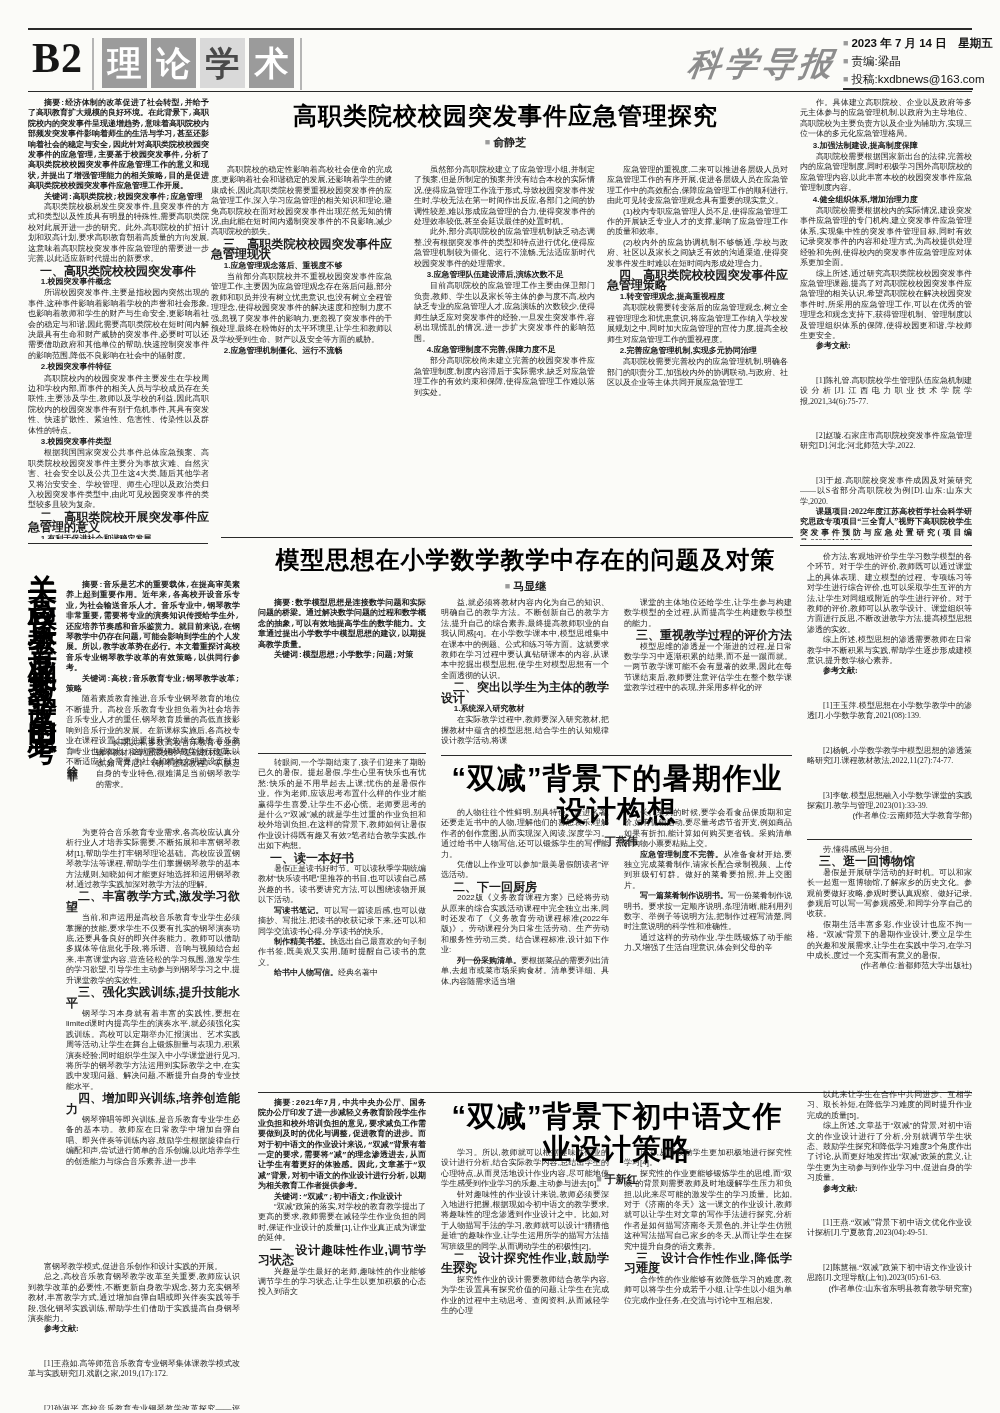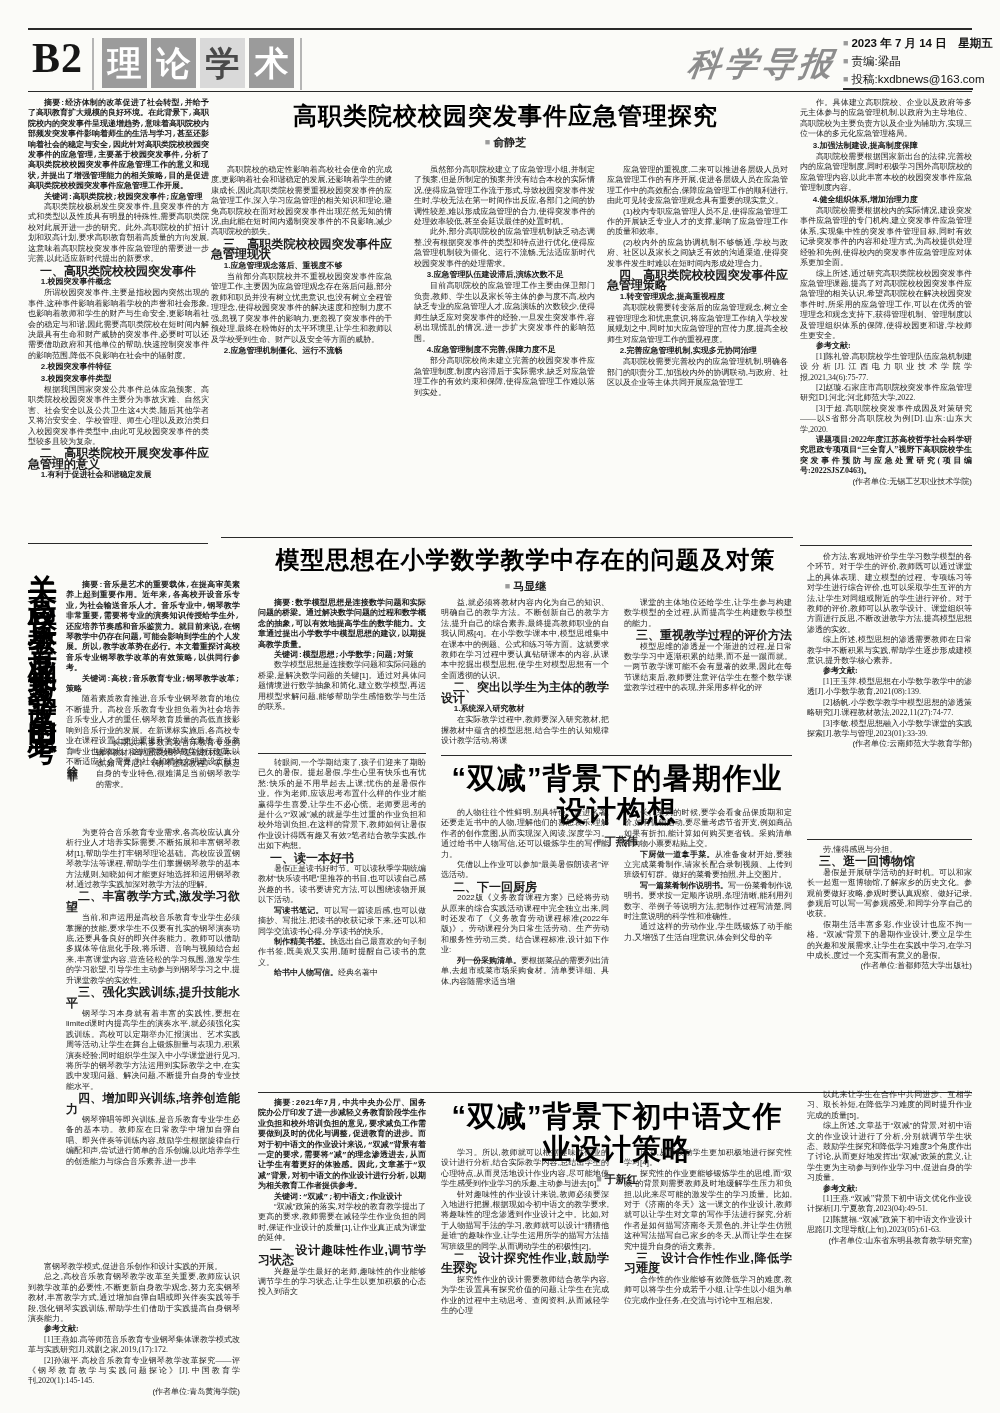--- a/index.html
+++ b/index.html
@@ -28,21 +28,21 @@
   .authorline{text-align:center;font-size:11px;font-weight:bold;margin-top:5px;color:#222;}
 
   
   .col{position:absolute;overflow:hidden;font-size:8px;line-height:10.4px;color:#1d1d1d;}
   .blk{text-align:justify;}
   .t-p,.t-pl{text-indent:2em;}
   .t-abs,.t-kw{font-weight:bold;text-indent:2em;font-family:Liberation Mono, monospace;}
   .t-h1{font-weight:bold;text-indent:1em;font-size:12px;margin:1px 0;}
   .t-h2{font-weight:bold;text-indent:1.6em;margin:1px 0;}
   .t-ref,.t-refh,.t-note{font-family:"Liberation Serif",serif;}
-  .t-ref{text-indent:2em;}
+  .t-ref{text-indent:2em;margin-top:24px;}
   .t-refh{font-weight:bold;text-indent:2em;}
   .t-note{font-weight:bold;text-indent:2em;}
   .t-attr{font-weight:normal;text-align:right;}
   .t-pl b{font-weight:bold;}
 
   
   .vtitle{writing-mode:vertical-rl;text-orientation:upright;font-weight:800;font-size:29px;
           letter-spacing:9px;color:#000;line-height:1.1;}
   .vauthor{writing-mode:vertical-rl;text-orientation:upright;font-weight:bold;font-size:10.5px;
            color:#222;letter-spacing:2px;}
@@ -73,20 +73,21 @@
   <div class="rule" style="left:843px;top:88px;width:130px;height:2px"></div>
 
   <div class="col" style="left:28px;top:98px;width:181px;height:441px">
       <div class="blk t-abs">摘要:经济体制的改革促进了社会转型,并给予了高职教育扩大规模的良好环境。在此背景下,高职院校内的突发事件呈现递增趋势,意味着高职院校内部频发突发事件影响着师生的生活与学习,甚至还影响着社会的稳定与安全,因此针对高职类院校校园突发事件的应急管理,主要基于校园突发事件,分析了高职类院校校园突发事件应急管理工作的意义和现状,并提出了增强管理能力的相关策略,目的是促进高职类院校校园突发事件应急管理工作开展。</div>
       <div class="blk t-kw">关键词:高职类院校;校园突发事件;应急管理</div>
       <div class="blk t-p">高职类院校极易发生突发事件,且突发事件的方式和类型以及性质具有明显的特殊性,需要高职类院校对此展开进一步的研究。此外,高职院校的扩招计划和双高计划,要求高职教育朝着高质量的方向发展,这意味着高职院校突发事件应急管理的需要进一步完善,以此适应新时代提出的新要求。</div>
       <div class="blk t-h1">一、高职类院校校园突发事件</div>
       <div class="blk t-h2">1.校园突发事件概念</div>
       <div class="blk t-p">所谓校园突发事件,主要是指校园内突然出现的事件,这种事件影响着影响着学校的声誉和社会形象,也影响着教师和学生的财产与生命安全,更影响着社会的稳定与和谐,因此需要高职类院校在短时间内解决最具有生命和财产威胁的突发事件,必要时可以还需要借助政府和其他单位的帮助,快速控制突发事件的影响范围,降低不良影响在社会中的辐射度。</div>
       <div class="blk t-h2">2.校园突发事件特征</div>
+      <div class="blk t-p">高职院校内的校园突发事件主要发生在学校周边和学校内部,而事件的相关人员与学校成员存在关联性,主要涉及学生,教师以及学校的利益,因此高职院校内的校园突发事件有别于危机事件,其具有突发性、快速扩散性、紧迫性、危害性、传染性以及群体性的特点。</div>
       <div class="blk t-h2">3.校园突发事件类型</div>
       <div class="blk t-p">根据我国国家突发公共事件总体应急预案、高职类院校校园突发事件主要分为事故灾难、自然灾害、社会安全以及公共卫生这4大类,随后其他学者又将治安安全、学校管理、师生心理以及政治类归入校园突发事件类型中,由此可见校园突发事件的类型较多且较为复杂。</div>
       <div class="blk t-h1">二、高职类院校开展突发事件应急管理的意义</div>
       <div class="blk t-h2">1.有利于促进社会和谐稳定发展</div>
     </div>
   <div class="abs" style="left:221px;top:102px;width:569px">
     <div class="headline hl-a">高职类院校校园突发事件应急管理探究</div>
     <div class="authorline"><span class="mk">■</span><span>俞静芝</span></div>
   </div>
   <div class="col" style="left:211px;top:165px;width:181px;height:370px">
@@ -165,21 +166,20 @@
       <div class="blk t-attr">(作者单位:青岛黄海学院)</div>
     </div>
 
   <div class="abs" style="left:258px;top:546px;width:535px">
     <div class="headline hl-b">模型思想在小学数学教学中存在的问题及对策</div>
     <div class="authorline"><span class="mk">■</span><span>马显继</span></div>
   </div>
   <div class="col" style="left:258px;top:598px;width:168px;height:153px">
       <div class="blk t-abs">摘要:数学模型思想是连接数学问题和实际问题的桥梁。通过解决数学问题的过程和数学概念的抽象,可以有效地提高学生的数学能力。文章通过提出小学数学中模型思想的建议,以期提高教学质量。</div>
       <div class="blk t-kw">关键词:模型思想;小学数学;问题;对策</div>
-      <div class="blk t-p">数学模型思想是连接数学问题和实际问题的桥梁,是解决数学问题的关键[1]。通过对具体问题情境进行数学抽象和简化,建立数学模型,再运用模型求解问题,能够帮助学生感悟数学与生活的联系。</div>
     </div>
   <div class="col" style="left:441px;top:598px;width:168px;height:155px">
       <div class="blk t-p">益,就必须将教材内容内化为自己的知识、明确自己的教学方法。不断创新自己的教学方法,提升自己的综合素养,最终提高教师职业的自我认同感[4]。在小学数学课本中,模型思维集中在课本中的例题、公式和练习等方面。这就要求教师在学习过程中要认真钻研课本的内容,从课本中挖掘出模型思想,使学生对模型思想有一个全面透彻的认识。</div>
       <div class="blk t-h1">二、突出以学生为主体的教学设计</div>
       <div class="blk t-h2">1.系统深入研究教材</div>
       <div class="blk t-p">在实际教学过程中,教师要深入研究教材,把握教材中蕴含的模型思想,结合学生的认知规律设计教学活动,将课</div>
     </div>
   <div class="col" style="left:624px;top:598px;width:168px;height:155px">
       <div class="blk t-p">课堂的主体地位还给学生,让学生参与构建数学模型的全过程,从而提高学生构建数学模型的能力。</div>
       <div class="blk t-h1">三、重视教学过程的评价方法</div>
@@ -213,21 +213,21 @@
   </div>
   <div class="col" style="left:441px;top:808px;width:168px;height:279px">
       <div class="blk t-p">的人物往往个性鲜明,别具特色。走进名著,还要走近书中的人物,理解他们的喜怒哀乐,理解作者的创作意图,从而实现深入阅读,深度学习。通过给书中人物写信,还可以锻炼学生的写作能力。</div>
       <div class="blk t-p">凭借以上作业可以参加“最美暑假朗读者”评选活动。</div>
       <div class="blk t-h1">二、下一回厨房</div>
       <div class="blk t-p">2022版《义务教育课程方案》已经将劳动从原来的综合实践活动课程中完全独立出来,同时还发布了《义务教育劳动课程标准(2022年版)》。劳动课程分为日常生活劳动、生产劳动和服务性劳动三类。结合课程标准,设计如下作业:</div>
       <div class="blk t-pl"><b>列一份采购清单。</b>要根据菜品的需要列出清单,去超市或菜市场采购食材。清单要详细、具体,内容随需求适当增</div>
     </div>
   <div class="col" style="left:624px;top:808px;width:168px;height:279px">
       <div class="blk t-p">长。采购的时候,要学会看食品保质期和定价,如有促销活动,要尽量考虑节省开支,例如商品如果有折扣,能计算如何购买更省钱。采购清单和购物小票要粘贴上交。</div>
-      <div class="blk t-pl"><b>下厨做一道拿手菜。</b>从准备食材开始,要独立完成菜肴制作,请家长配合录制视频、上传到班级钉钉群。做好的菜肴要拍照,并上交图片。</div>
+      <div class="blk t-pl"><b>应急管理制度不完善。</b>从准备食材开始,要独立完成菜肴制作,请家长配合录制视频、上传到班级钉钉群。做好的菜肴要拍照,并上交图片。</div>
       <div class="blk t-pl"><b>写一篇菜肴制作说明书。</b>写一份菜肴制作说明书。要求按一定顺序说明,条理清晰,能利用列数字、举例子等说明方法,把制作过程写清楚,同时注意说明的科学性和准确性。</div>
       <div class="blk t-p">通过这样的劳动作业,学生既锻炼了动手能力,又增强了生活自理意识,体会到父母的辛</div>
     </div>
   <div class="col" style="left:807px;top:845px;width:165px;height:242px">
       <div class="blk t-p">劳,懂得感恩与分担。</div>
       <div class="blk t-h1">三、逛一回博物馆</div>
       <div class="blk t-p">暑假是开展研学活动的好时机。可以和家长一起逛一逛博物馆,了解家乡的历史文化。参观前要做好攻略,参观时要认真观察、做好记录,参观后可以写一写参观感受,和同学分享自己的收获。</div>
       <div class="blk t-p">假期生活丰富多彩,作业设计也应不拘一格。“双减”背景下的暑期作业设计,要立足学生的兴趣和发展需求,让学生在实践中学习,在学习中成长,度过一个充实而有意义的暑假。</div>
       <div class="blk t-attr">(作者单位:首都师范大学出版社)</div>
     </div>

